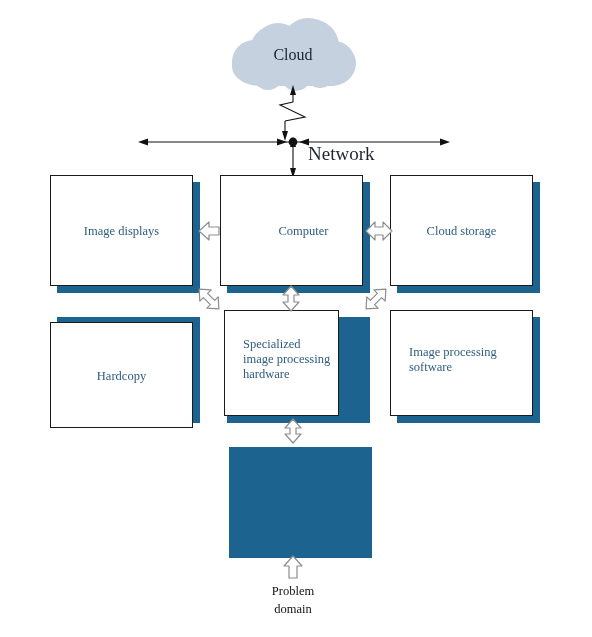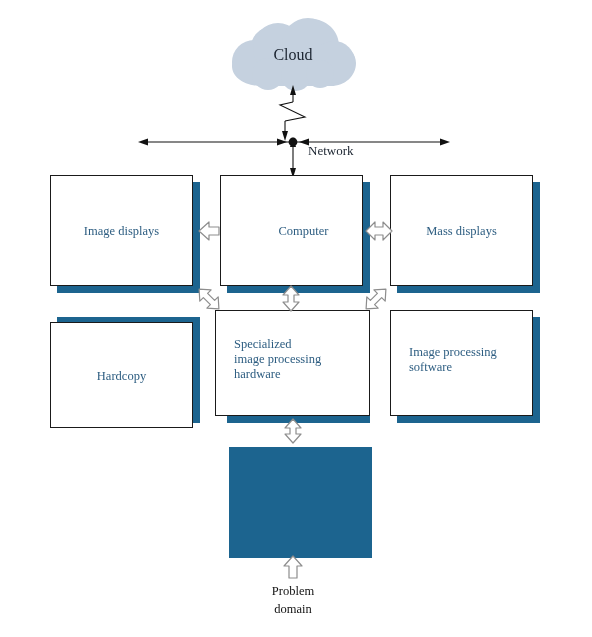--- a/index.html
+++ b/index.html
@@ -66,21 +66,21 @@
     position: absolute;
     color: #111111;
     font-size: 12.5px;
     line-height: 18px;
     text-align: center;
     z-index: 6;
   }
   .net-label {
     position: absolute;
     color: #1b2430;
-    font-size: 13px;
+    font-size: 19px;
     z-index: 6;
   }
 </style>
 </head>
 <body>
 
 <div id="diagram-root">
 
   <svg class="layer" viewBox="0 0 592 637">
 
@@ -143,28 +143,28 @@
 
   <div class="node-box" style="left:50px; top:175px; width:143px; height:111px;padding-left:22px;">
     <div class="node-label center" style="top:48px;">Image displays</div>
   </div>
 
   <div class="node-box" style="left:220px; top:175px; width:143px; height:111px;">
     <div class="node-label center" style="top:48px;margin-left:12px;">Computer</div>
   </div>
 
   <div class="node-box" style="left:390px; top:175px; width:143px; height:111px;">
-    <div class="node-label center" style="top:48px;">Mass displays</div>
+    <div class="node-label center" style="top:48px;">Cloud storage</div>
   </div>
 
   <div class="node-box" style="left:50px; top:310px; width:143px; height:106px;margin-top:12px;">
     <div class="node-label center" style="top:46px;">Hardcopy</div>
   </div>
 
-  <div class="node-box" style="left:215px; top:310px; width:155px; height:106px;padding-left:24px;">
+  <div class="node-box" style="left:224px; top:310px; width:115px; height:106px;padding-left:24px;">
     <div class="node-label leftal" style="top:26px; left:18px;">Specialized
 image processing
 hardware</div>
   </div>
 
   <div class="node-box" style="left:390px; top:310px; width:143px; height:106px;">
     <div class="node-label leftal" style="top:34px; left:18px;">Image processing
 software</div>
   </div>
 

